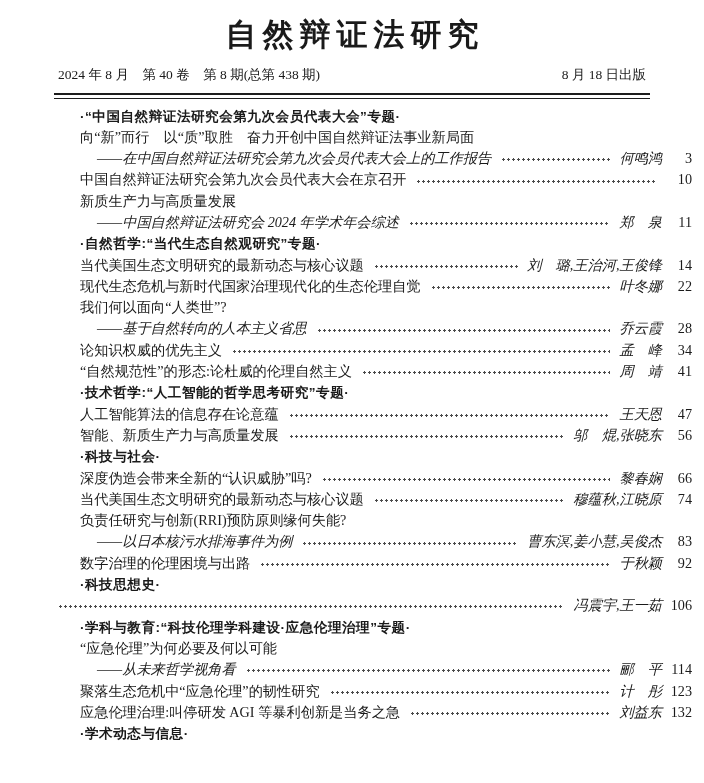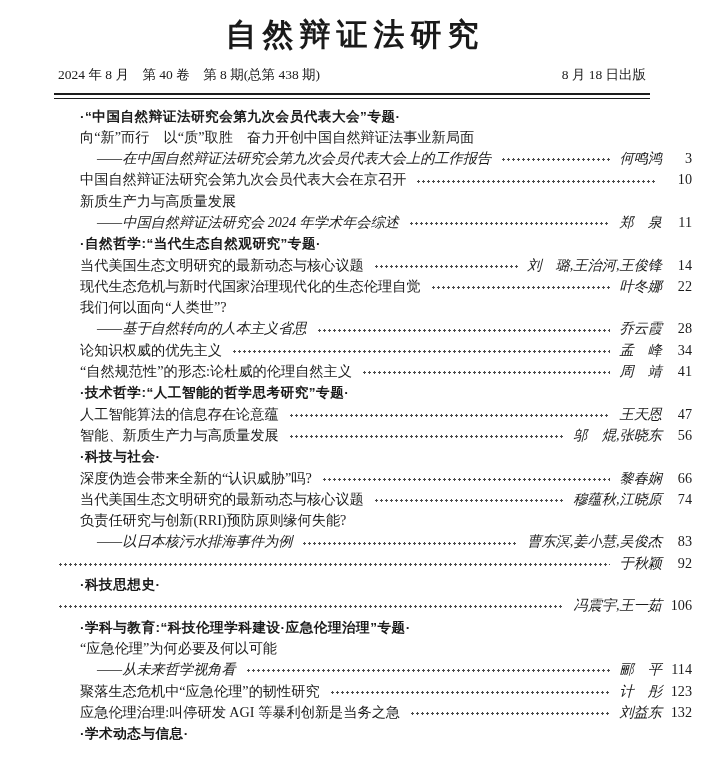--- a/index.html
+++ b/index.html
@@ -181,20 +181,21 @@
       <div class="row title">
         <span class="rt">负责任研究与创新(RRI)预防原则缘何失能?</span>
       </div>
       <div class="row sub">
         <span class="rt">——以日本核污水排海事件为例</span>
         <span class="leader"></span>
         <span class="authors">曹东溟,姜小慧,吴俊杰</span>
         <span class="page">83</span>
       </div>
       <div class="row entry">
+        <span class="rt">数字治理的伦理困境与出路</span>
         <span class="leader"></span>
         <span class="authors">于秋颖</span>
         <span class="page">92</span>
       </div>
       <div class="row section">
         <span class="rt">·科技思想史·</span>
       </div>
       <div class="row entry">
         <span class="leader"></span>
         <span class="authors">冯震宇,王一茹</span>

